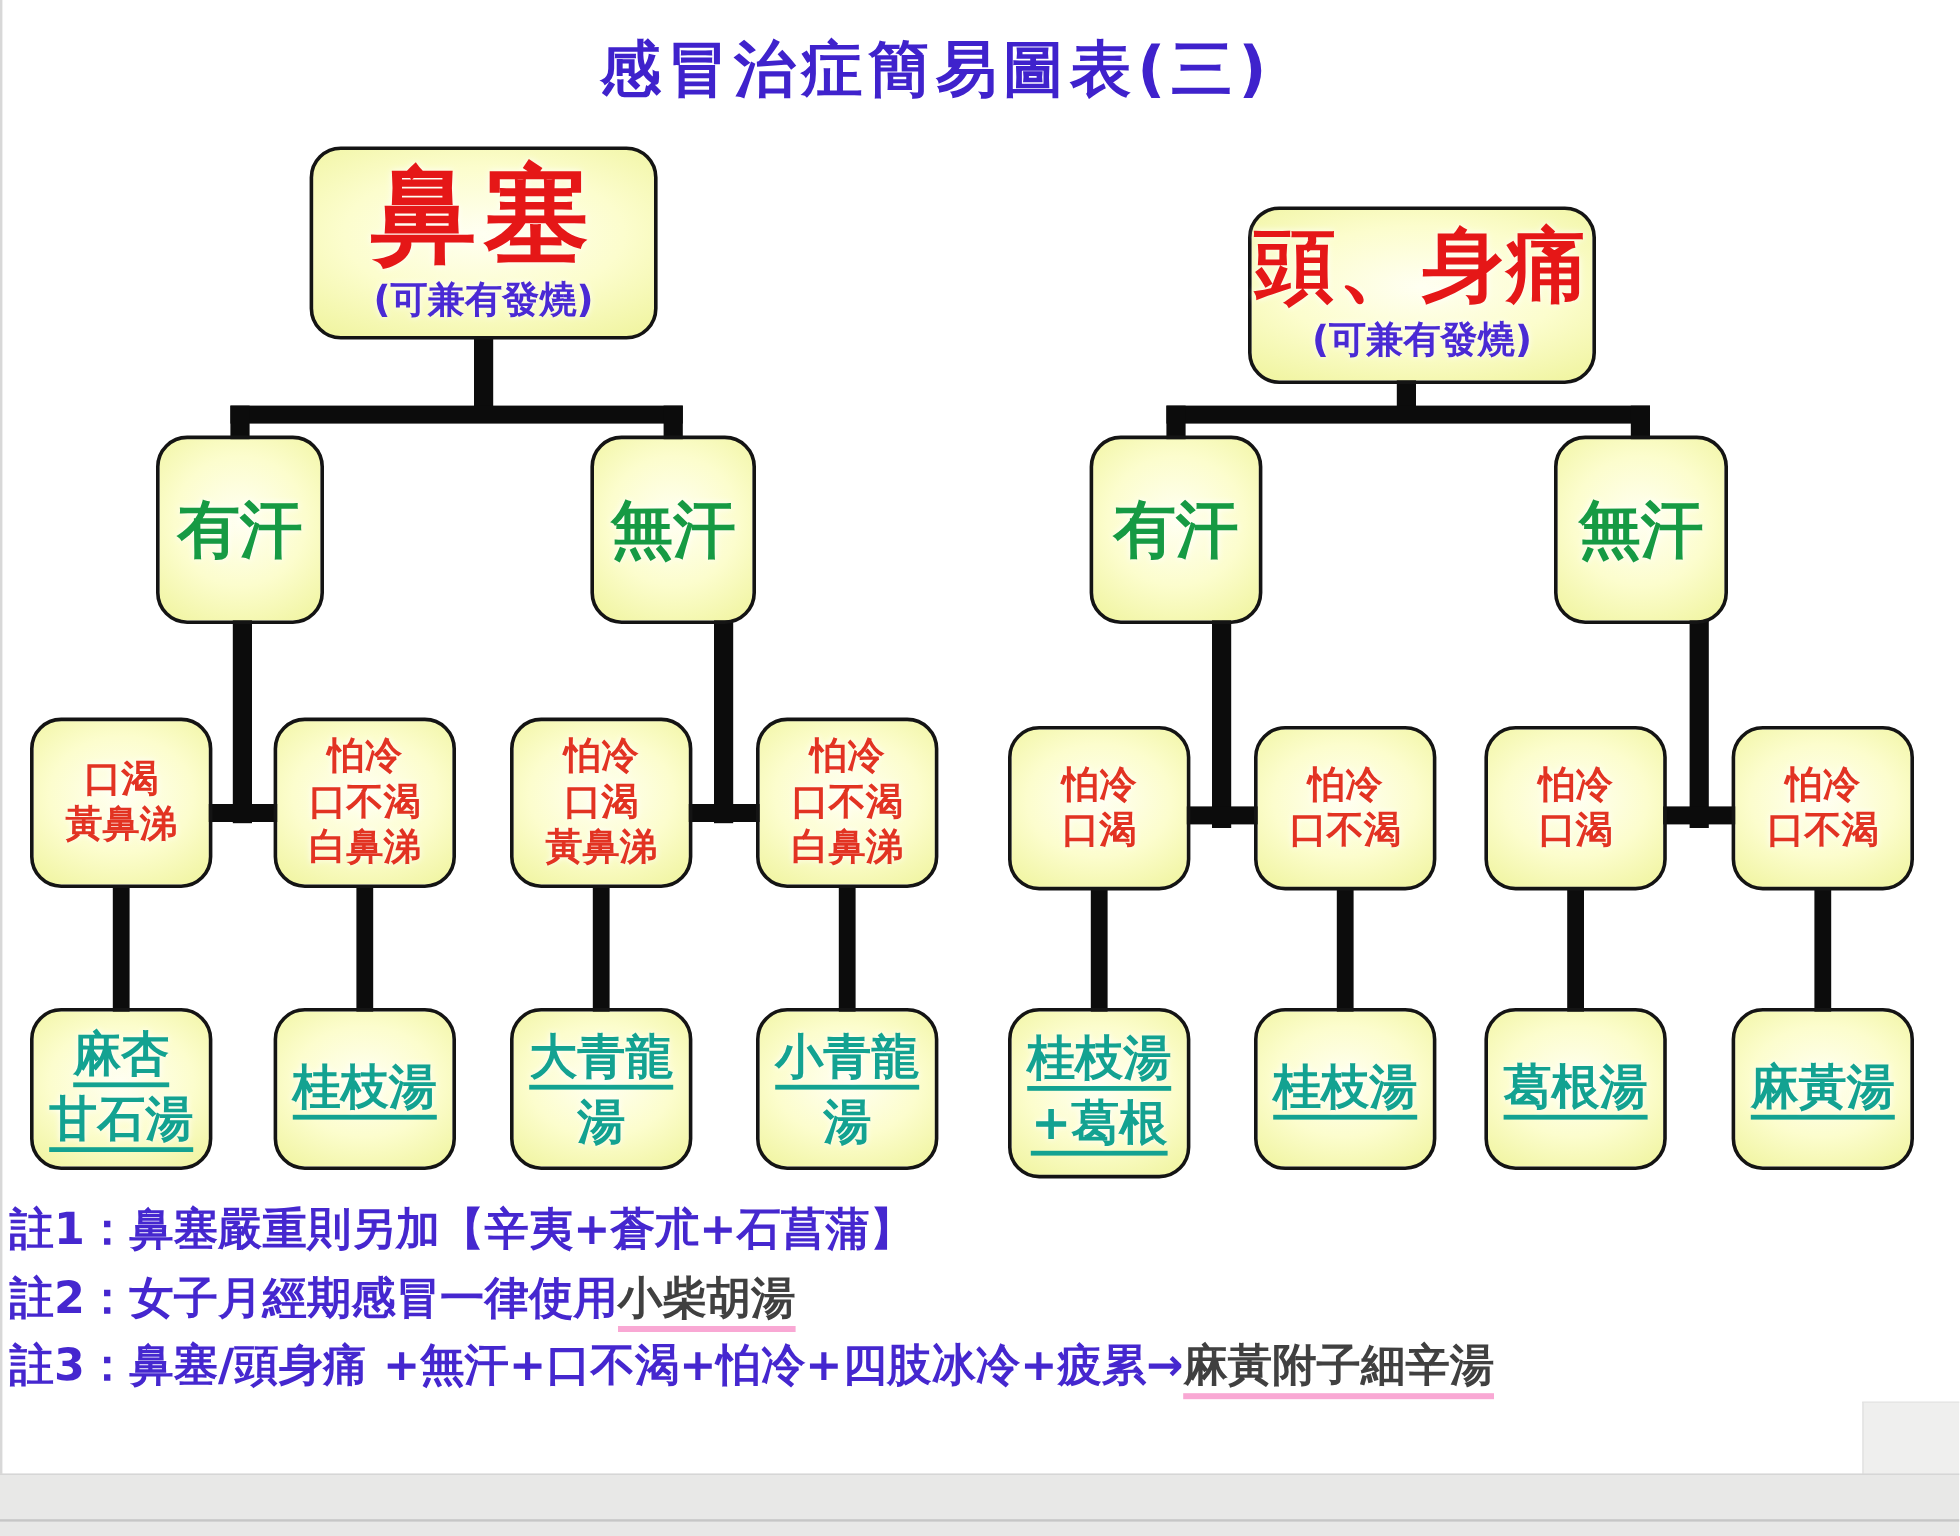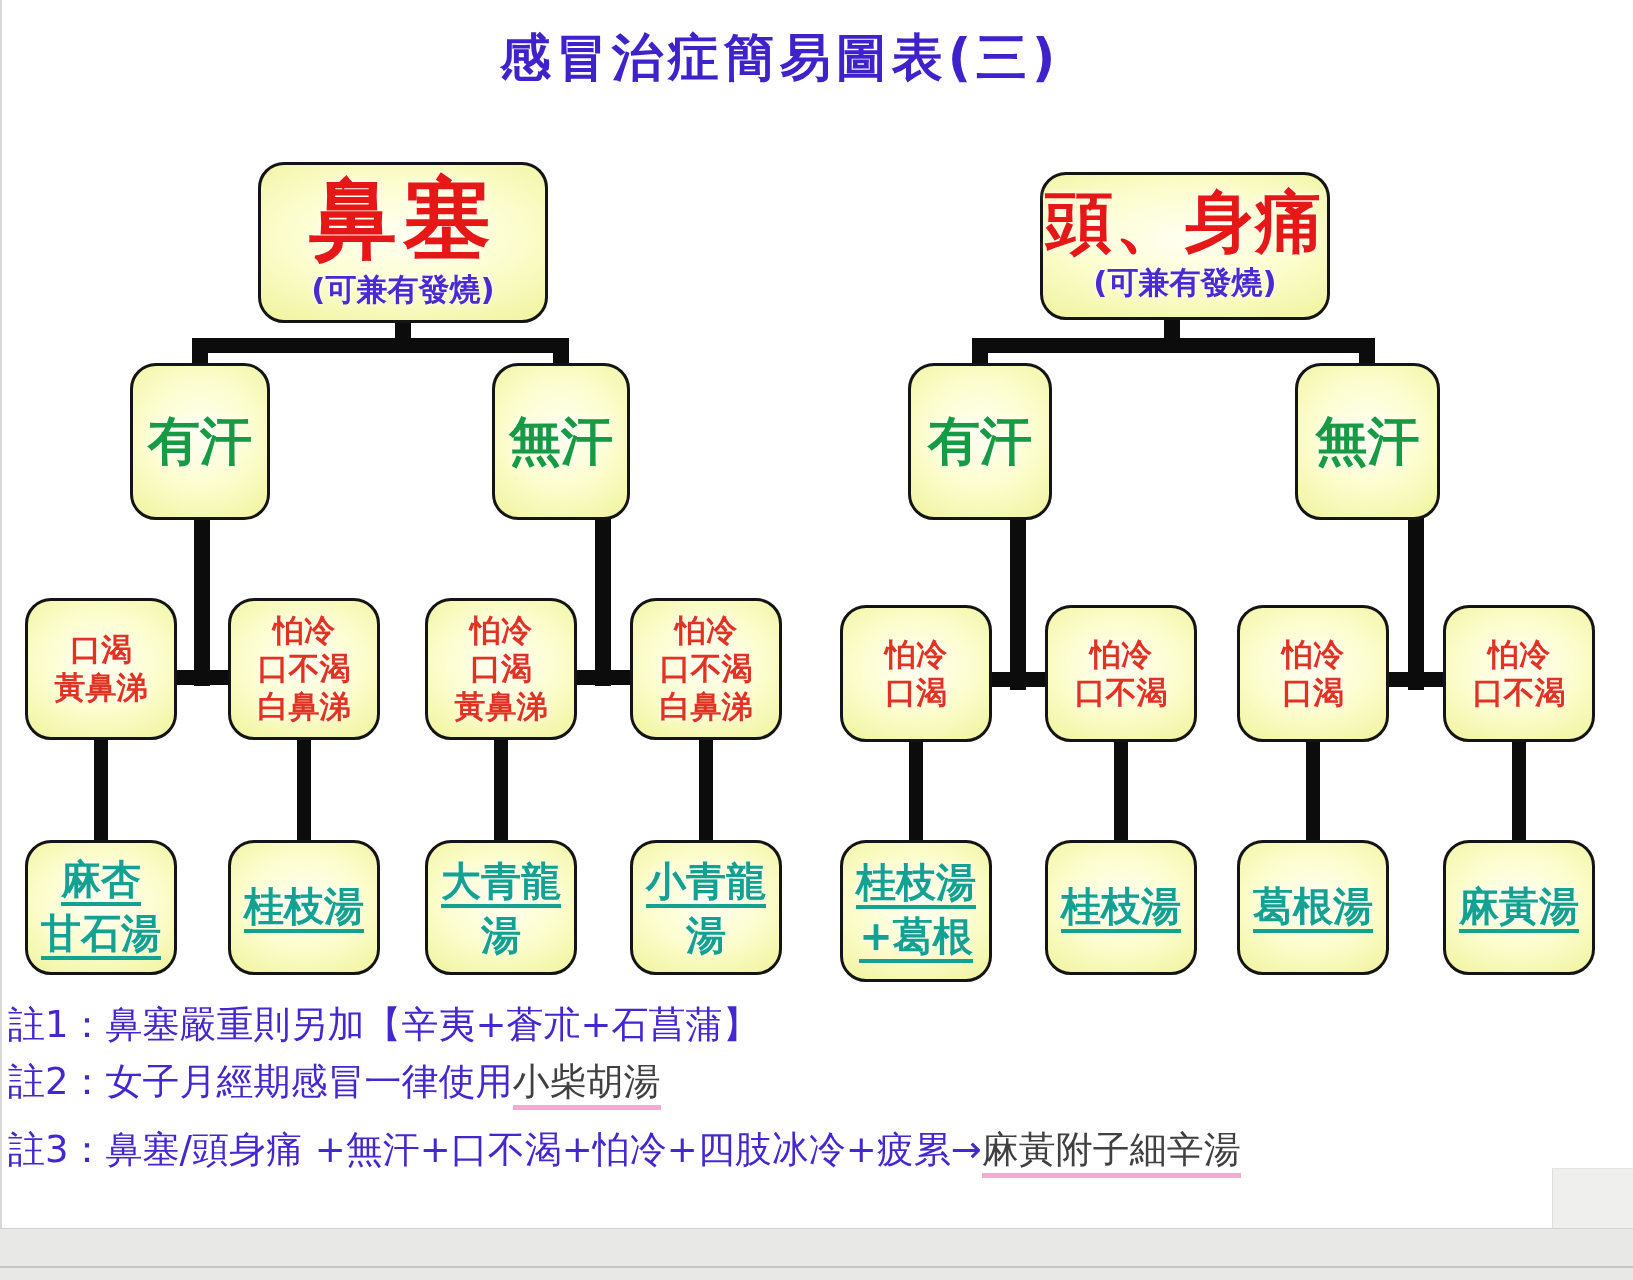--- a/index.html
+++ b/index.html
@@ -52,21 +52,21 @@
   .rx .u {
     display:inline-block; border-bottom:4px solid currentColor;
     padding-bottom:1px; line-height:1.1; margin:2px 0;
   }
   .rx span { display:block; }
   
   .conn { position:absolute; z-index:1; background:#0c0c0c; }
   
   .note {
     position:absolute; left:8px; white-space:nowrap;
-    font-size:37px; font-weight:normal; color:#4527cf;
+    font-size:37px; font-weight:bold; color:#4527cf;
   }
   .note .link {
     color:#404040; border-bottom:5px solid #f9a8d4; padding-bottom:2px;
   }
   
   .edge-left   { position:absolute; left:0; top:0; width:2px; height:1280px; background:#d8d8d8; z-index:3; }
   .band-bottom { position:absolute; left:0; top:1228px; width:1633px; height:52px; background:#e8e8e7; border-top:1px solid #d2d2d1; z-index:3; }
   .band-line   { position:absolute; left:0; top:1266px; width:1633px; height:2px; background:#c6c6c6; z-index:4; }
   .wedge-right { position:absolute; left:1552px; top:1168px; width:81px; height:61px; background:#efefee; border-left:1px solid #dedede; border-top:1px solid #e4e4e3; z-index:3; }
 </style>
@@ -100,21 +100,21 @@
   <div class="conn" style="left:1010px;top:516px;width:16px;height:174px;"></div>
   <div class="conn" style="left:975px;top:672px;width:88px;height:15px;"></div>
   <div class="conn" style="left:1408px;top:516px;width:16px;height:174px;"></div>
   <div class="conn" style="left:1372px;top:672px;width:88px;height:15px;"></div>
 
   <div class="conn" style="left:909px;top:740px;width:14px;height:104px;"></div>
   <div class="conn" style="left:1114px;top:740px;width:14px;height:104px;"></div>
   <div class="conn" style="left:1306px;top:740px;width:14px;height:104px;"></div>
   <div class="conn" style="left:1512px;top:740px;width:14px;height:104px;"></div>
 
-  <div class="box" style="left:258px;top:122px;width:290px;height:161px;margin-top:40px;">
+  <div class="box" style="left:258px;top:122px;width:290px;height:161px;">
     <div class="root-main big">鼻塞</div>
     <div class="root-sub">(可兼有發燒)</div>
   </div>
 
   <div class="box" style="left:130px;top:363px;width:140px;height:157px;">
     <div class="lvl2">有汗</div>
   </div>
   <div class="box" style="left:492px;top:363px;width:138px;height:157px;">
     <div class="lvl2">無汗</div>
   </div>
@@ -229,21 +229,21 @@
       <span><span class="u">麻黃湯</span></span>
     </div>
   </div>
 
   <div class="note" style="top:1000px;">
     <span>註1：鼻塞嚴重則另加【辛夷+蒼朮+石菖蒲】</span><span class="link"></span>
   </div>
   <div class="note" style="top:1057px;">
     <span>註2：女子月經期感冒一律使用</span><span class="link">小柴胡湯</span>
   </div>
-  <div class="note" style="top:1113px;margin-top:12px;">
+  <div class="note" style="top:1113px;">
     <span>註3：鼻塞/頭身痛 +無汗+口不渴+怕冷+四肢冰冷+疲累→</span><span class="link">麻黃附子細辛湯</span>
   </div>
 
   <div class="edge-left"></div>
   <div class="wedge-right"></div>
   <div class="band-bottom"></div>
   <div class="band-line"></div>
 
 </div>
 

